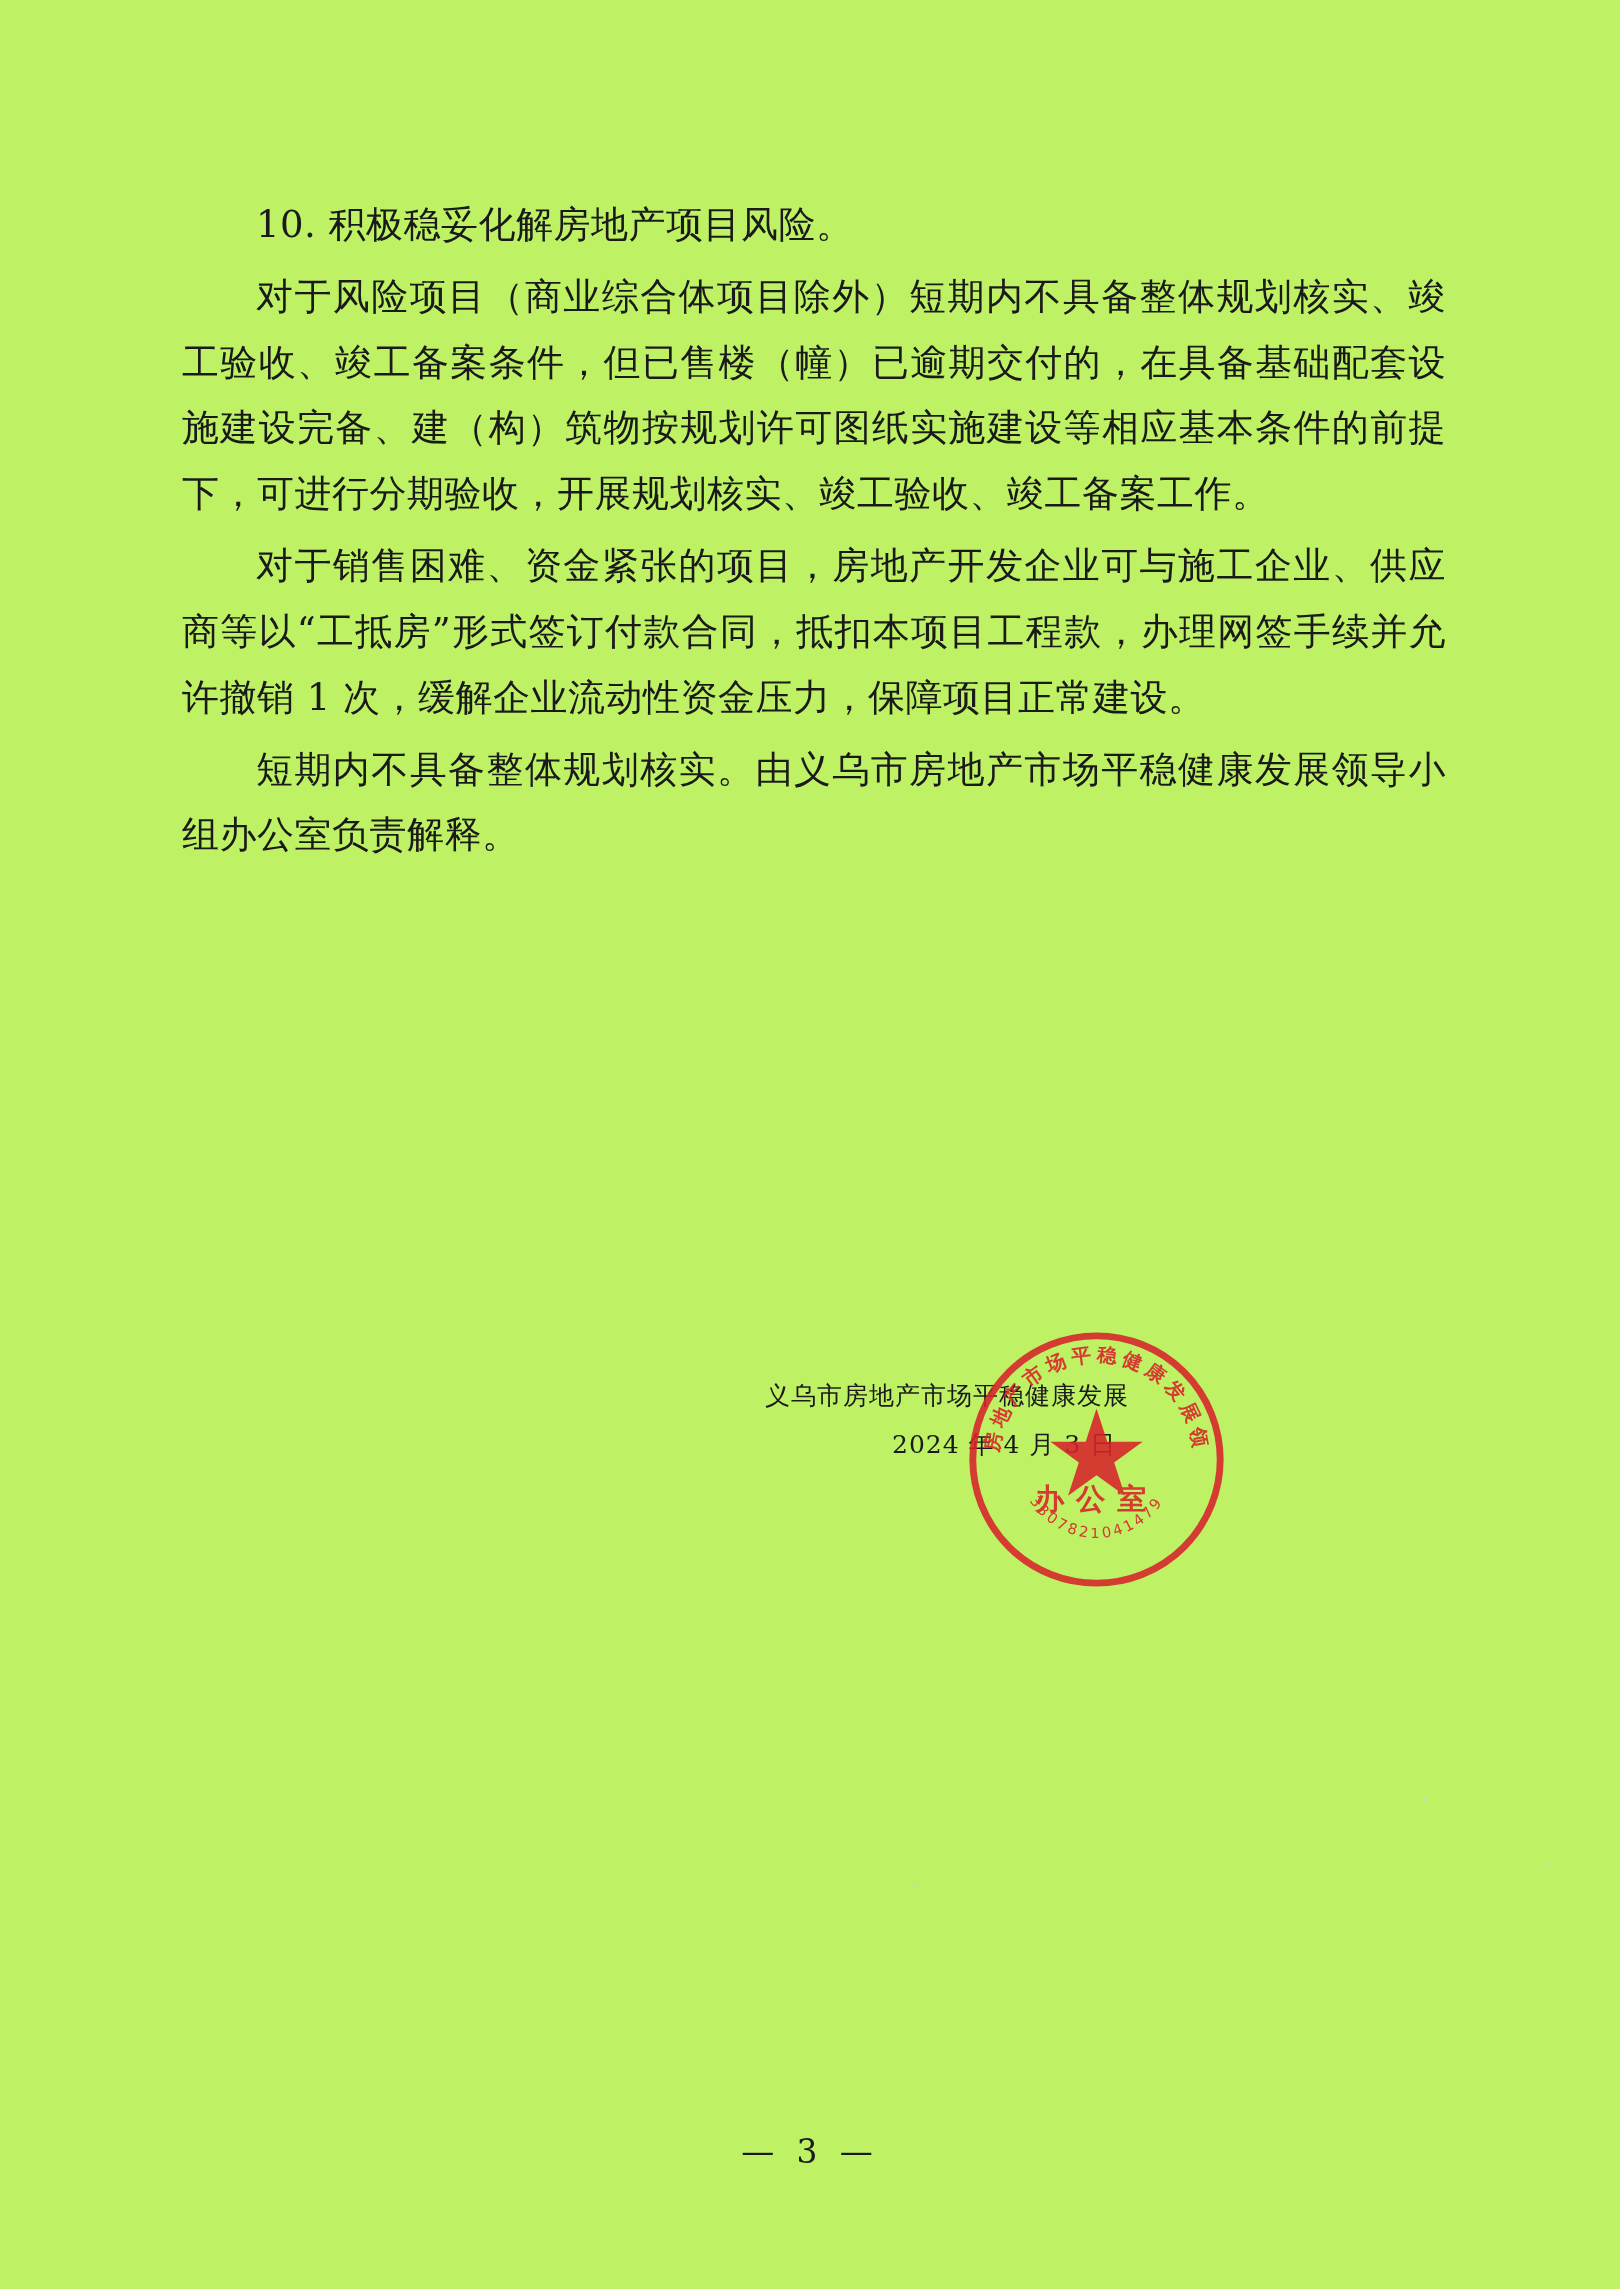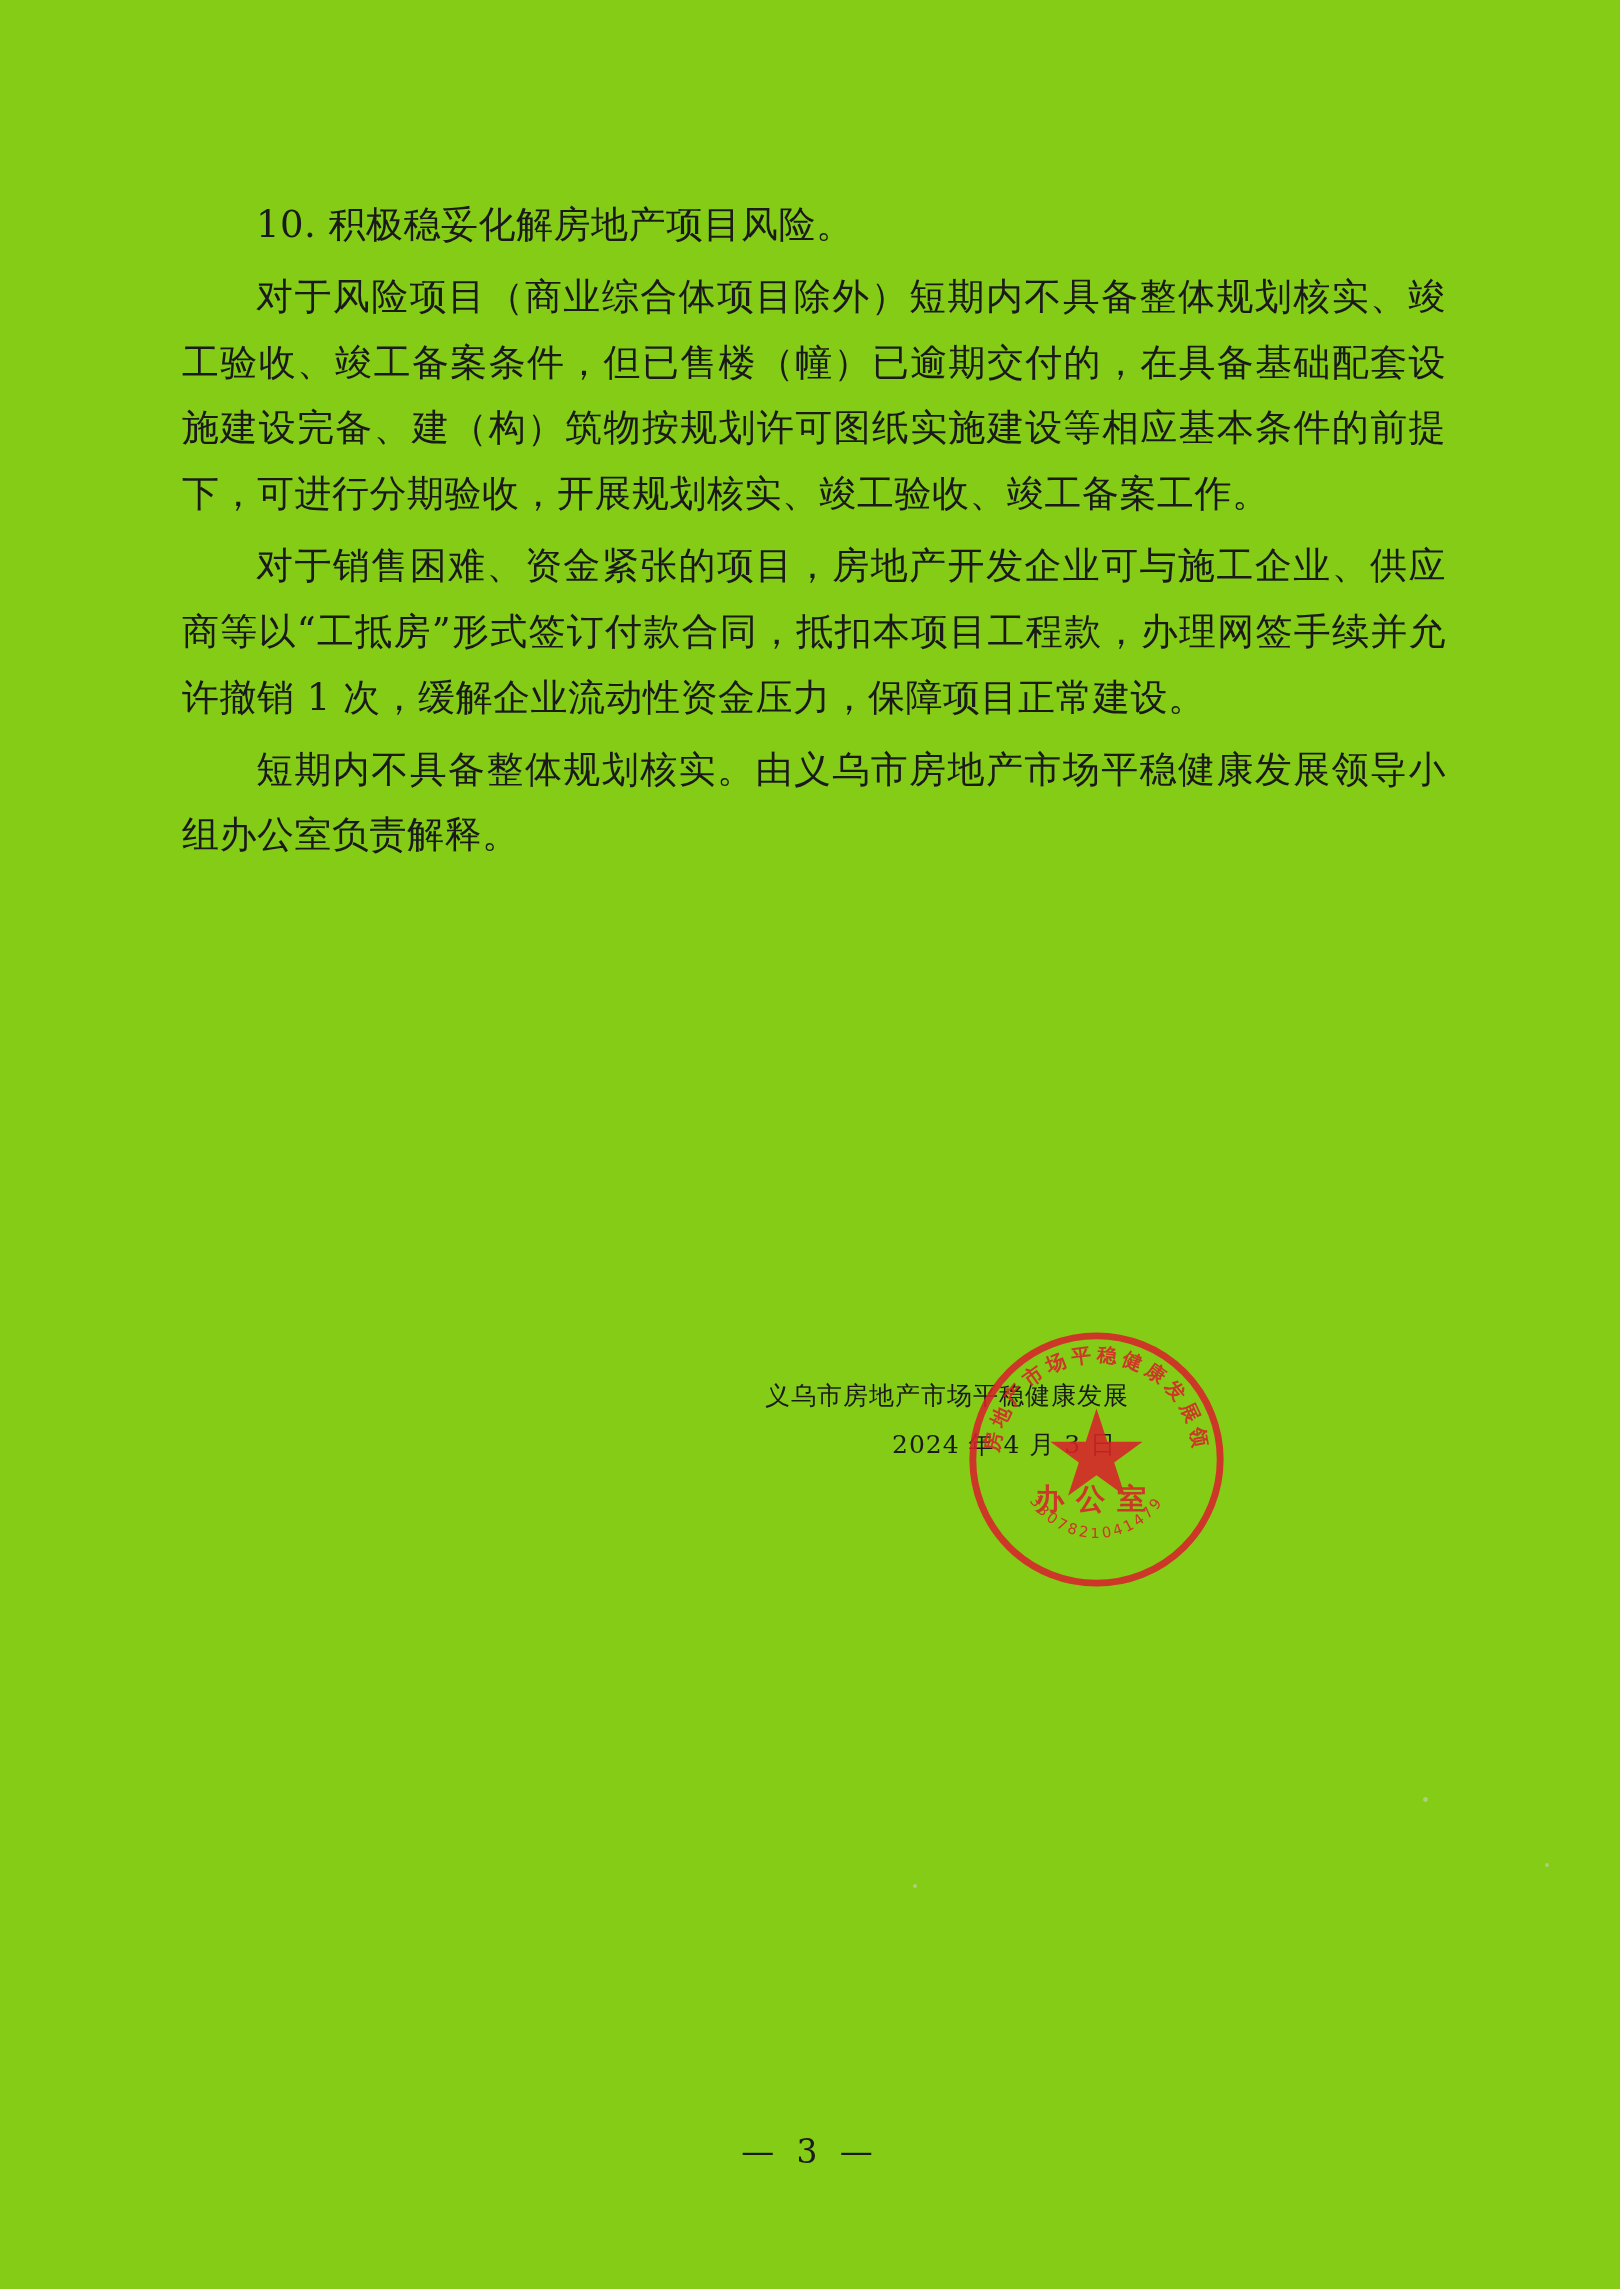--- a/index.html
+++ b/index.html
@@ -11,21 +11,21 @@
     width: 1620px;
     height: 2290px;
     position: relative;
     font-family: "DejaVu Serif", serif;
     color: #111111;
     overflow: hidden;
   }
   .page {
     position: absolute;
     inset: 0;
-    background: #84cc16;
+    background: #bef264;
   }
   .content {
     position: absolute;
     left: 182px;
     top: 192px;
     width: 1264px;
   }
   .para {
     font-size: 37px;
     line-height: 1.78;

